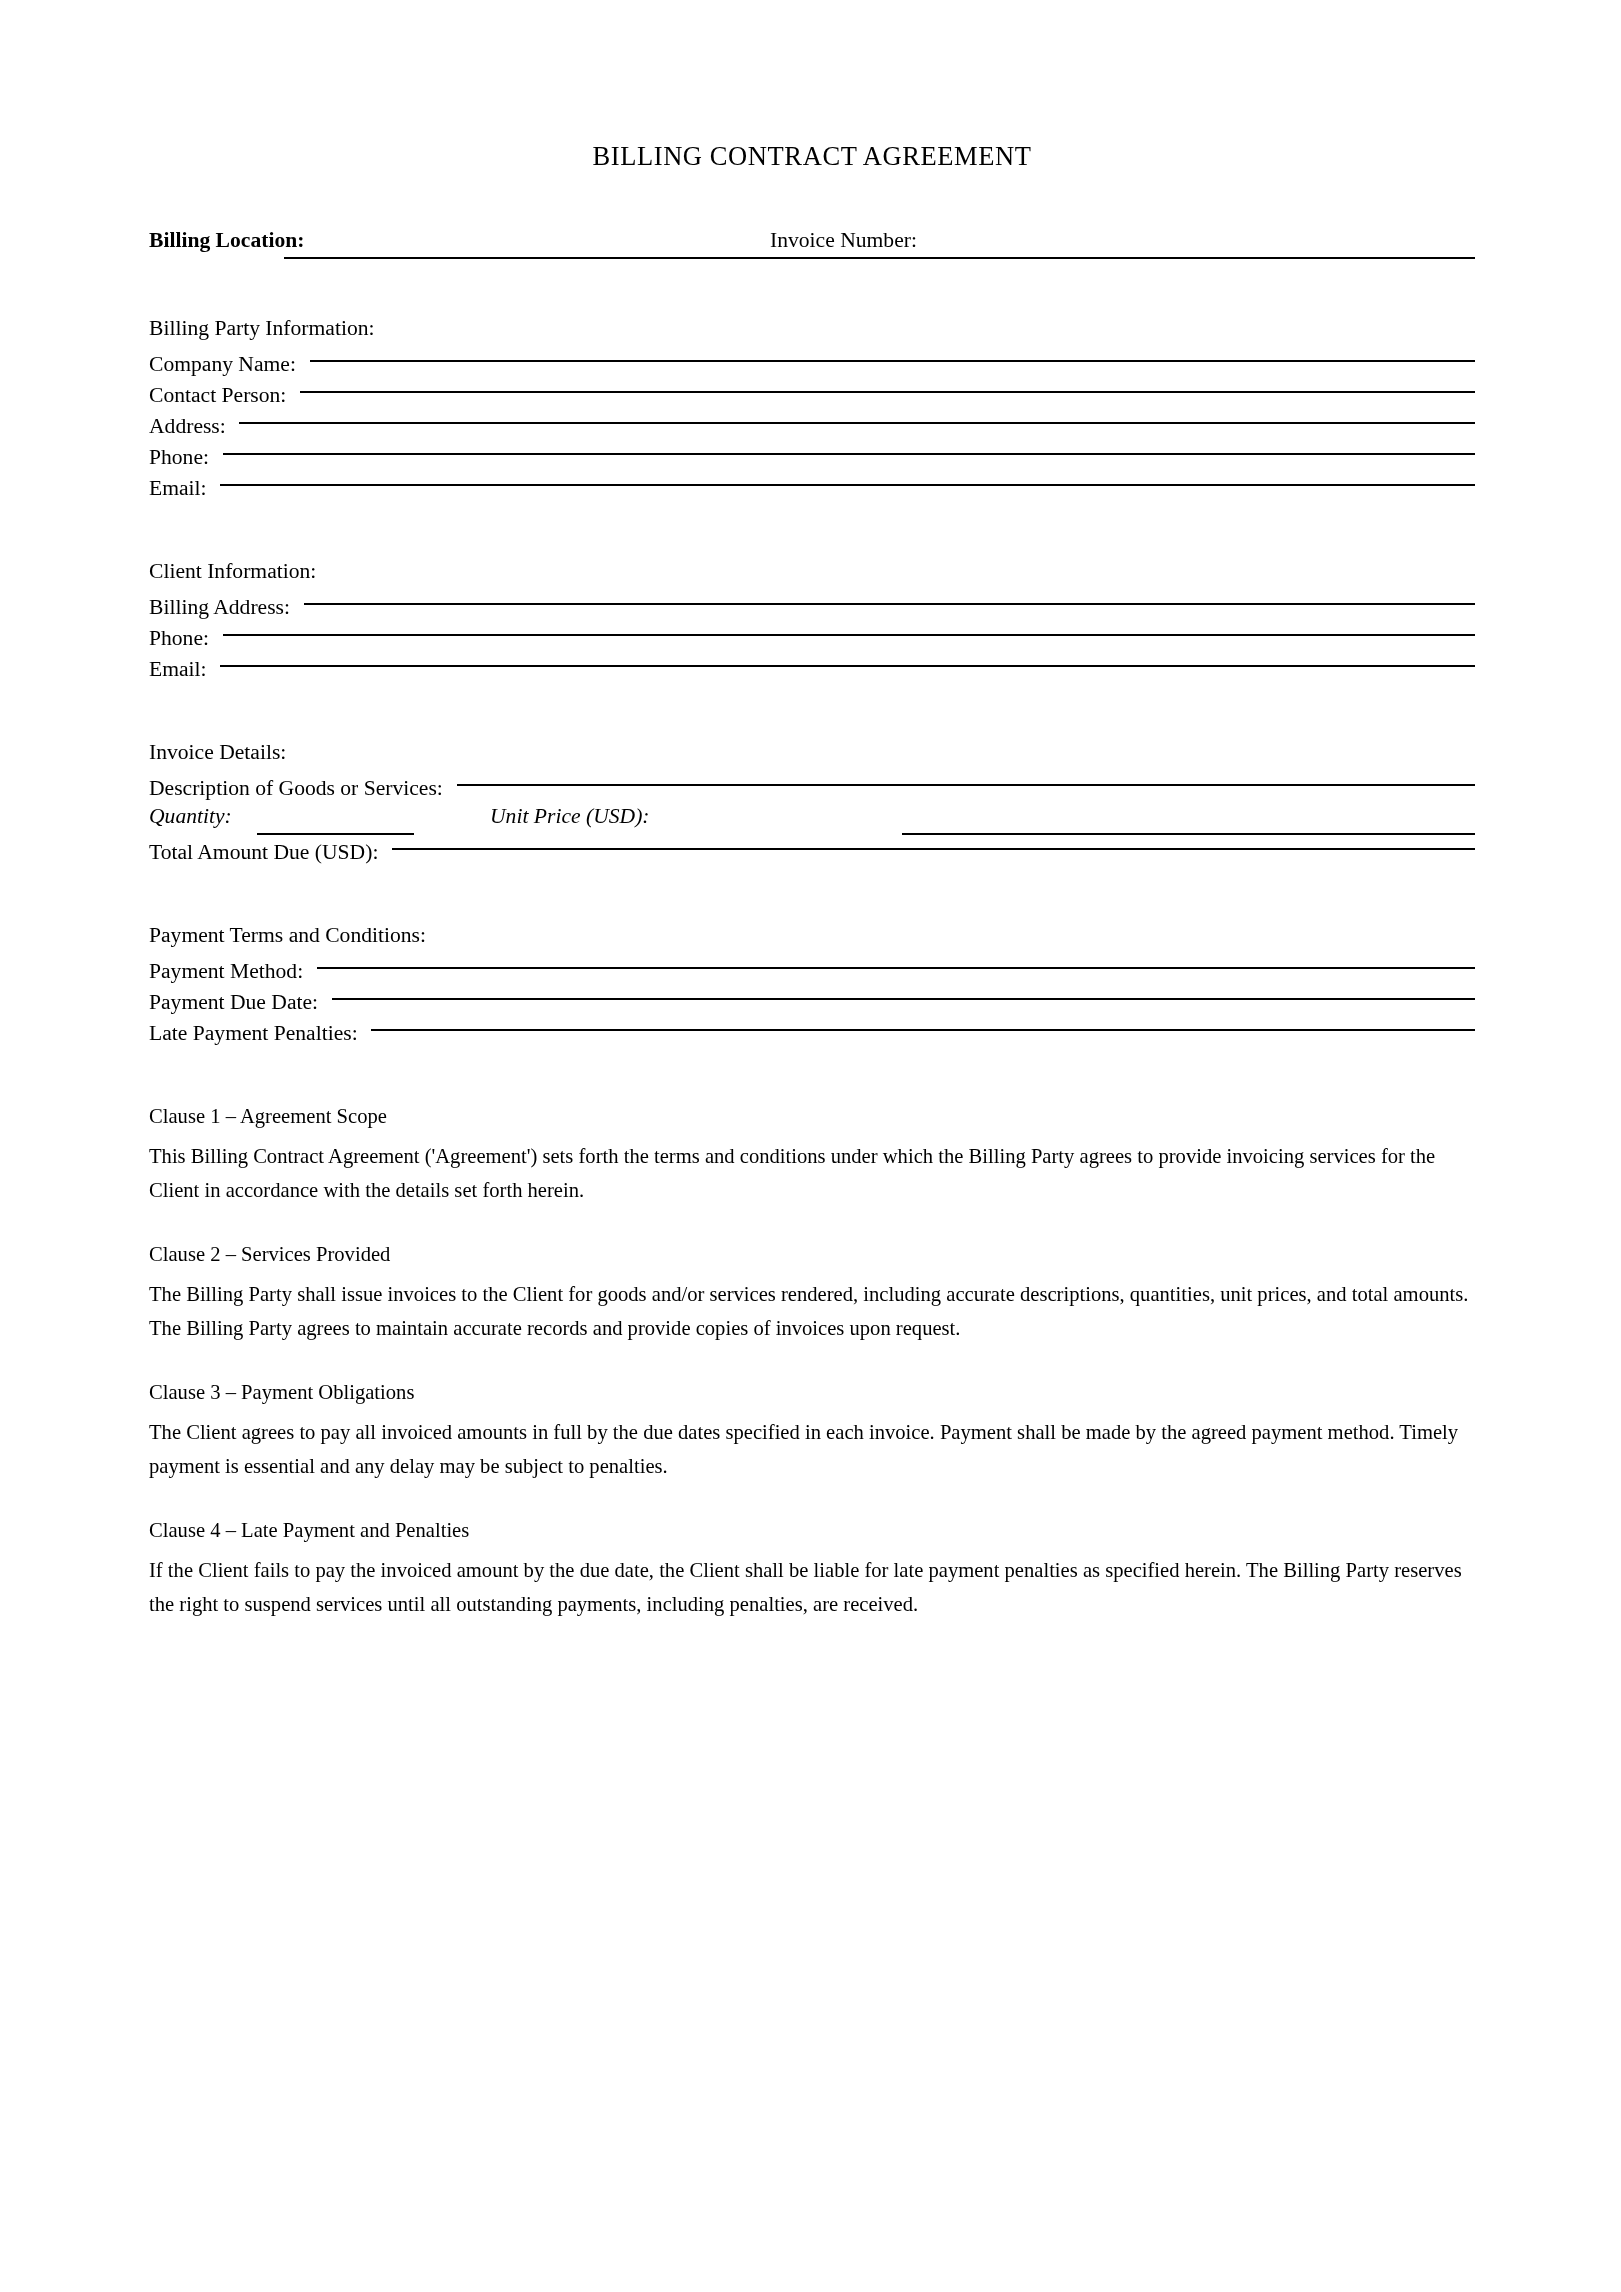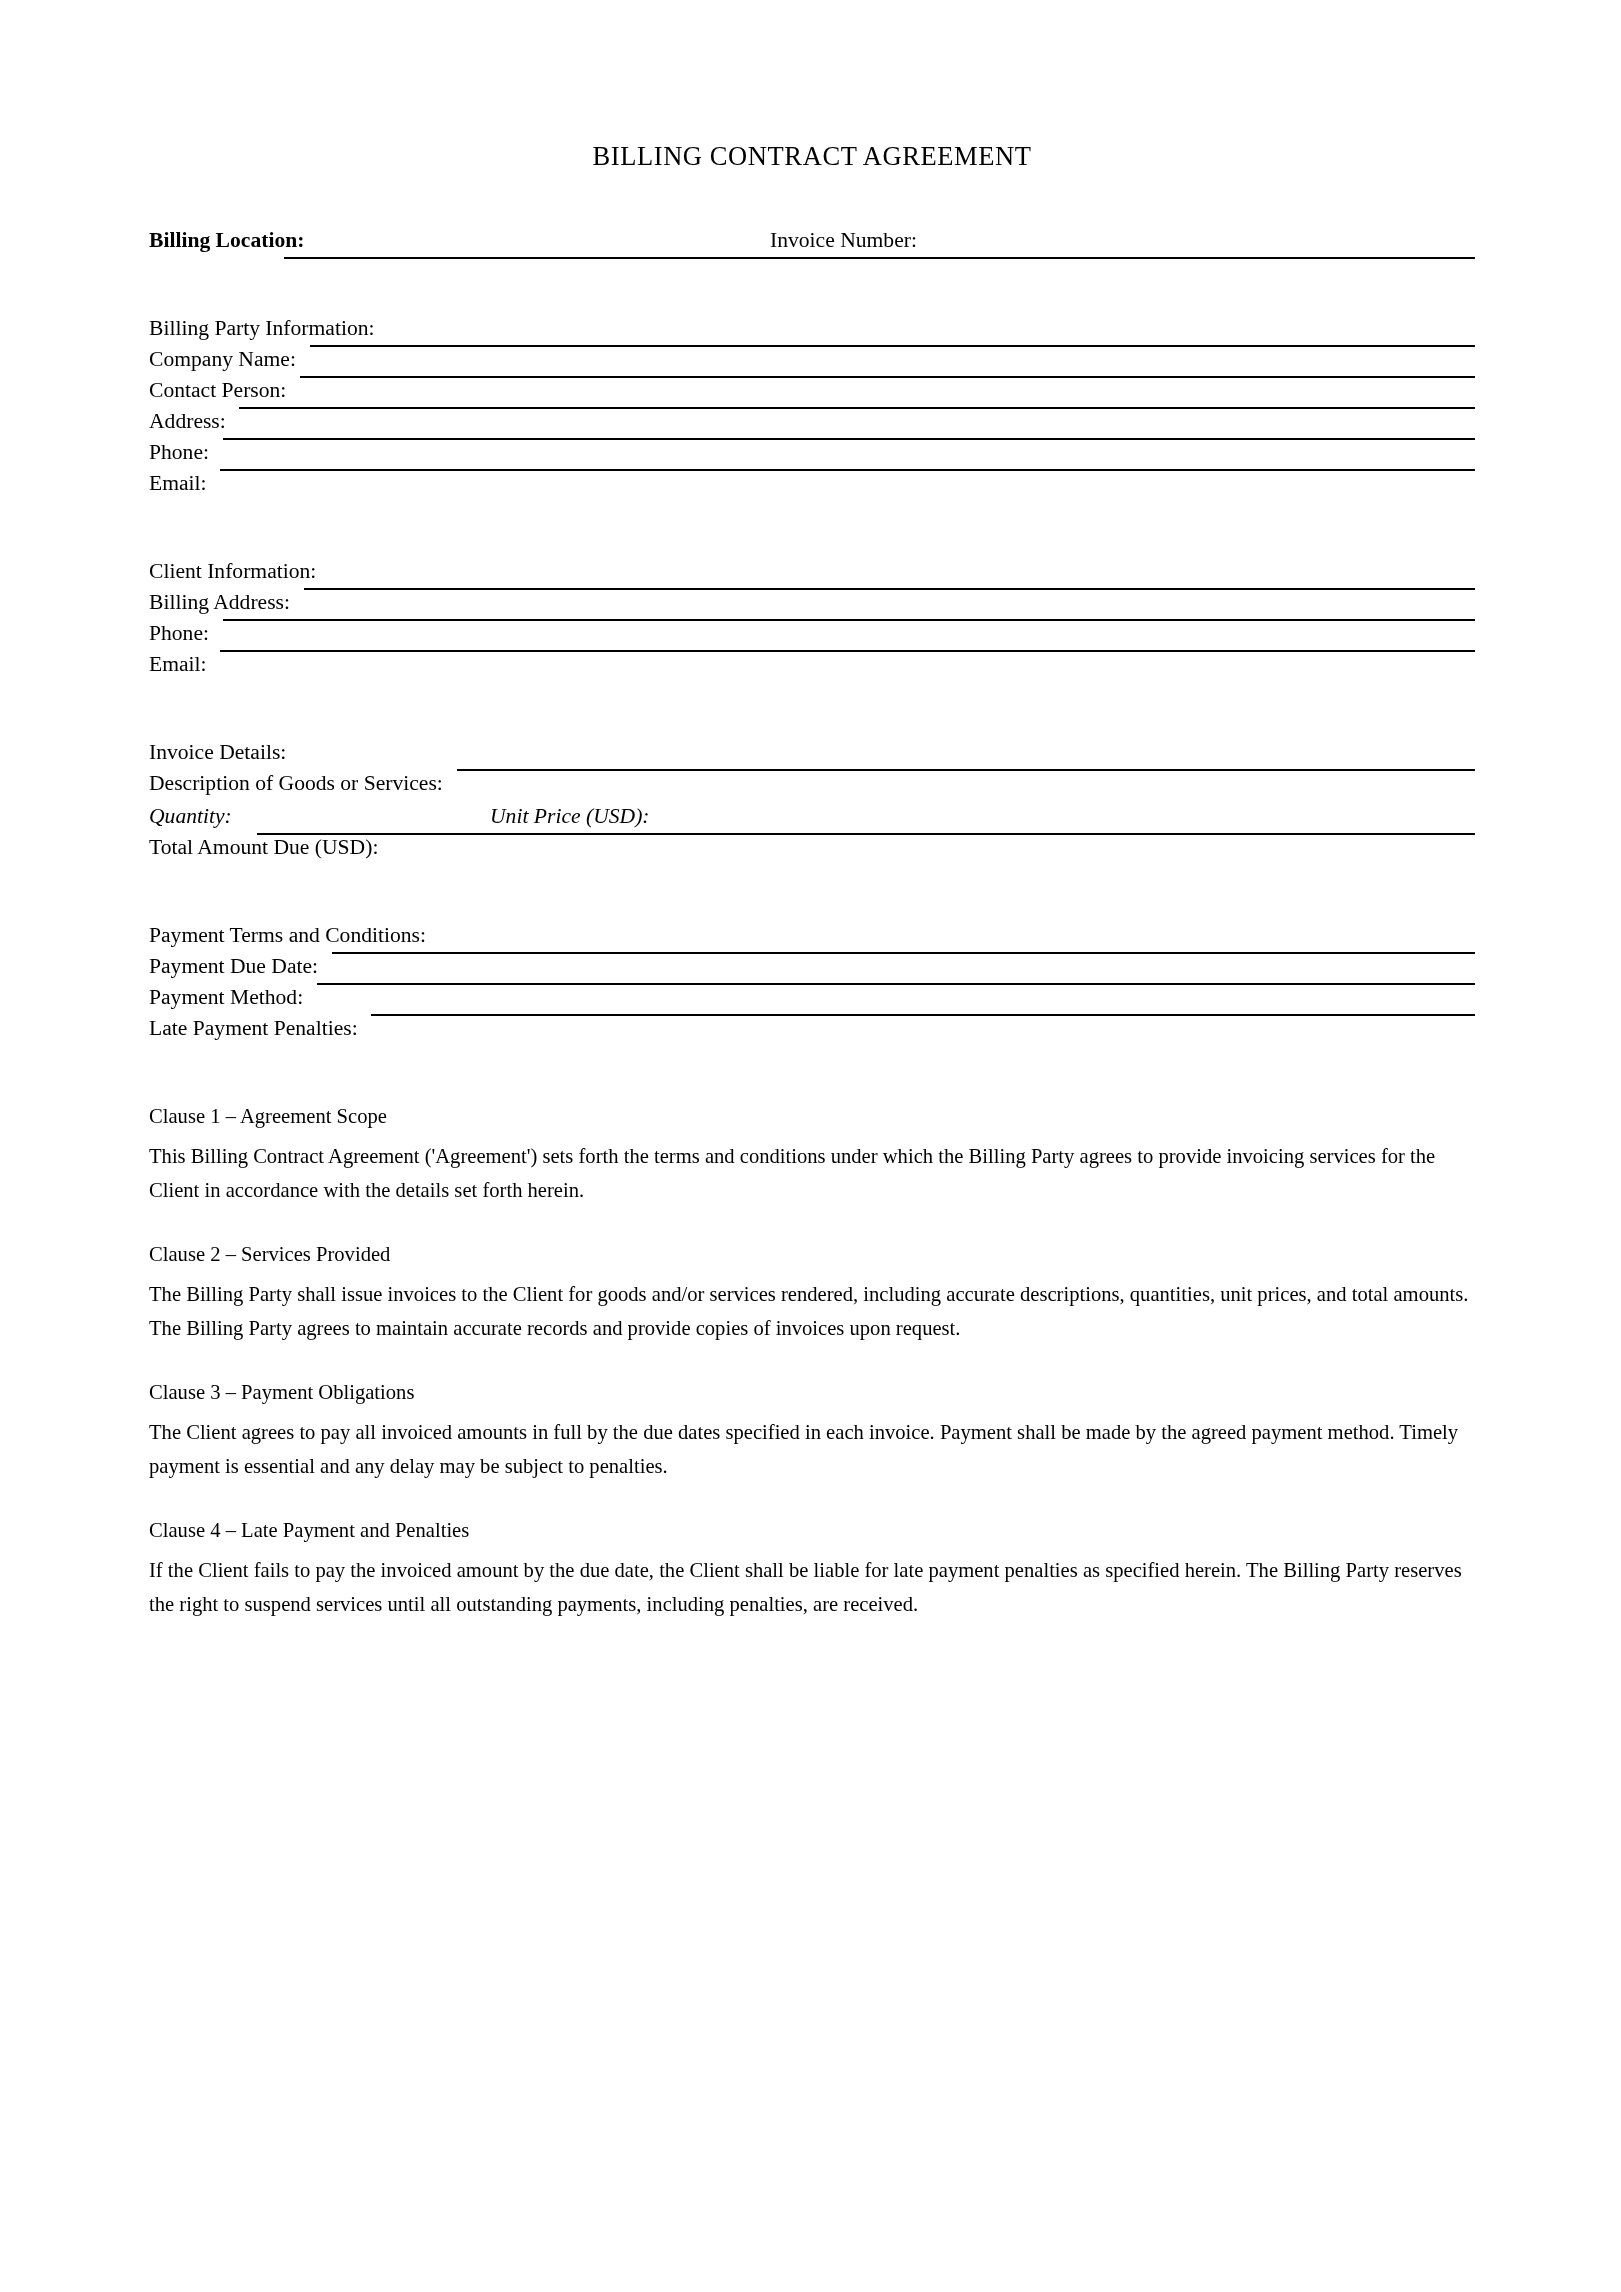--- a/index.html
+++ b/index.html
@@ -38,21 +38,21 @@
     margin-top: 125px;
     line-height: 1.1;
     white-space: nowrap;
     font-weight: normal;
   }
 
   
   .field-row {
     position: relative;
     display: flex;
-    align-items: flex-start;
+    align-items: center;
     font-size: 21.6px;
     line-height: 1.0;
     height: 31px;
   }
   .field-label {
     white-space: nowrap;
     flex: 0 0 auto;
     line-height: 1.0;
   }
   .rule {
@@ -225,26 +225,26 @@
     <div class="field-row">
       <span class="field-label">Total Amount Due (USD):</span>
       <span class="rule"></span>
     </div>
 
     <div class="gap-lg"></div>
 
     <div class="section-head">Payment Terms and Conditions:</div>
 
     <div class="field-row">
+      <span class="field-label">Payment Method:</span>
+      <span class="rule"></span>
+    </div>
+
+    <div class="field-row">
       <span class="field-label">Payment Due Date:</span>
-      <span class="rule"></span>
-    </div>
-
-    <div class="field-row">
-      <span class="field-label">Payment Method:</span>
       <span class="rule"></span>
     </div>
 
     <div class="field-row">
       <span class="field-label">Late Payment Penalties:</span>
       <span class="rule"></span>
     </div>
 
     <div class="gap-lg"></div>
 

